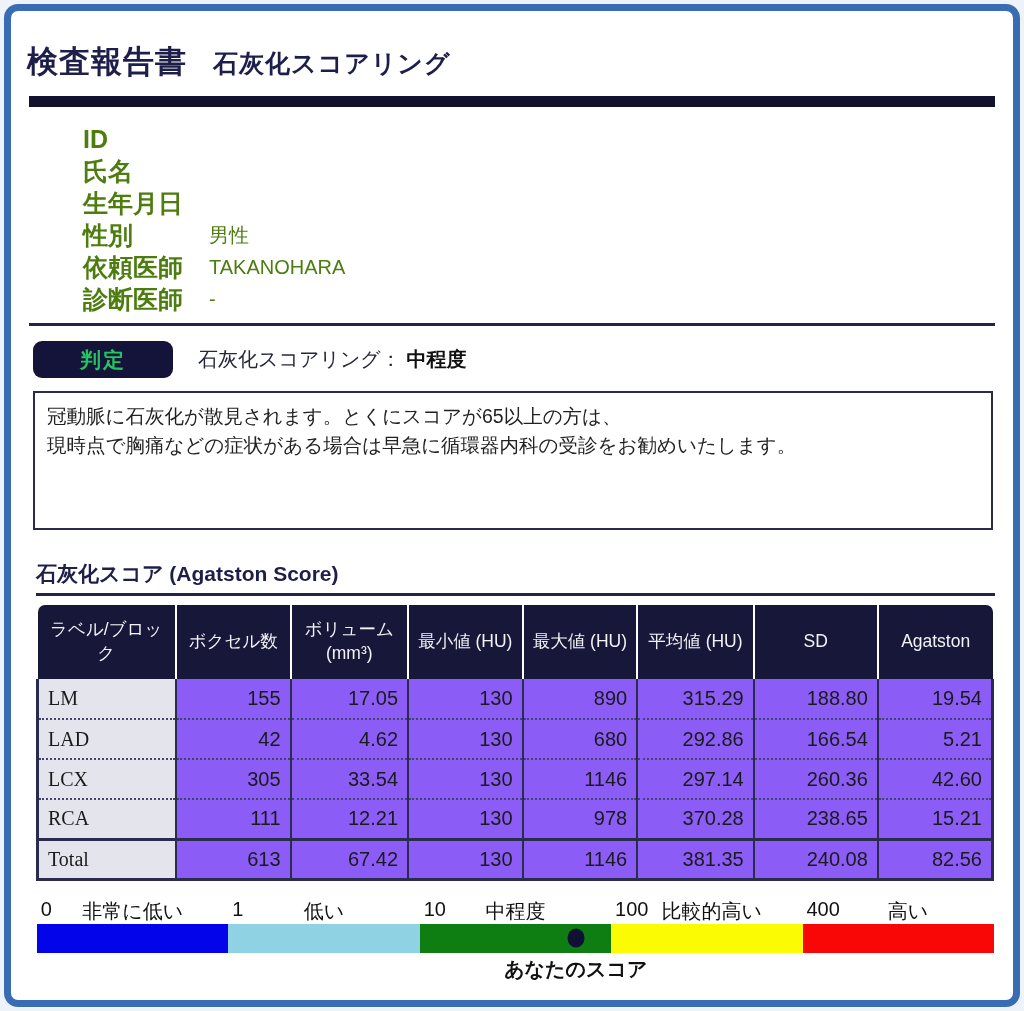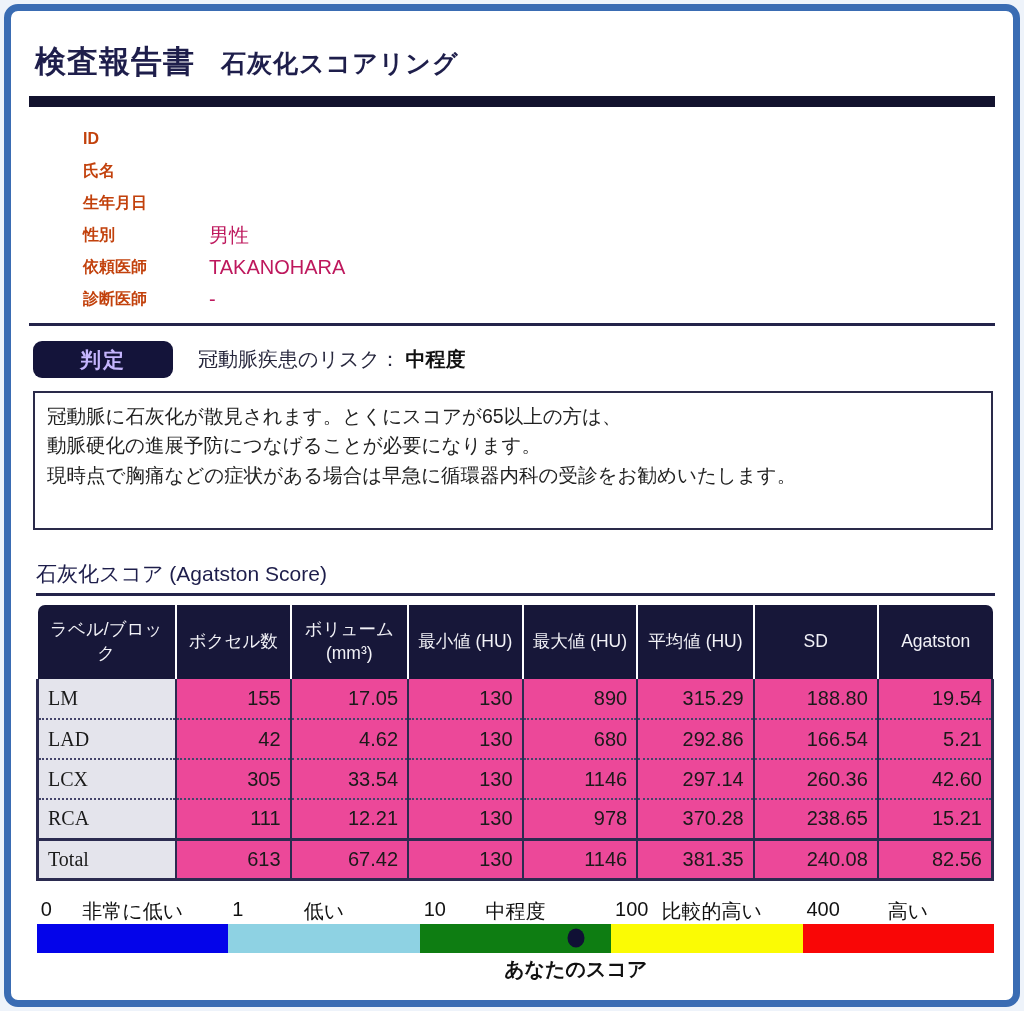--- a/index.html
+++ b/index.html
@@ -14,72 +14,72 @@
     position: absolute;
     inset: 4px;
     background: #ffffff;
     border: 7px solid #3a6cb3;
     border-radius: 14px;
     overflow: hidden;
   }
   .content { padding: 30px 0 0 0; }
 
   
-  .title-row { padding-left: 24px; white-space: nowrap; }
+  .title-row { padding-left: 16px; white-space: nowrap; }
   .title-main { font-size: 31px; font-weight: bold; color: #1e1e4b; letter-spacing: 1px; }
   .title-sub  { font-size: 25px; font-weight: bold; color: #1e1e4b; margin-left: 26px; letter-spacing: 1px; }
   .rule-thick { height: 11px; background: #12122e; margin: 13px 18px 0 18px; }
 
   
   .patient { margin: 16px 0 0 72px; }
   .patient-row { display: flex; height: 32px; align-items: center; }
-  .patient-label { width: 126px; font-size: 16px; font-weight: bold; color: #c2410c; }
-  .patient-value { font-size: 20px; color: #be185d; }
+  .patient-label { width: 126px; font-size: 25px; font-weight: bold; color: #4d7c0f; }
+  .patient-value { font-size: 20px; color: #4d7c0f; }
 
   .rule-thin { height: 3px; background: #23234a; margin: 8px 18px 0 18px; }
 
   
   .judgment-row { display: flex; align-items: center; margin: 15px 0 0 22px; }
   .judgment-badge {
     width: 140px; height: 37px; background: #14143a; border-radius: 9px;
     display: flex; align-items: center; justify-content: center;
-    color: #c4b5fd; font-size: 21px; font-weight: bold; letter-spacing: 2px;
+    color: #22c55e; font-size: 21px; font-weight: bold; letter-spacing: 2px;
   }
   .risk-text { margin-left: 25px; font-size: 20px; color: #26263c; }
   .risk-value { font-weight: bold; color: #111111; }
 
   
   .comment-box {
     margin: 13px 20px 0 22px; height: 139px;
     border: 2px solid #2a2a4a; background: #ffffff;
     padding: 9px 12px; font-size: 19.5px; color: #222222; line-height: 1.5;
   }
 
   
-  .section-title { margin: 30px 0 0 25px; font-size: 21px; font-weight: normal; color: #1e1e4b; }
+  .section-title { margin: 30px 0 0 25px; font-size: 21px; font-weight: bold; color: #1e1e4b; }
   .section-rule { height: 3px; background: #23234a; margin: 5px 18px 0 25px; }
 
   
   table.score {
     margin: 9px 20px 12px 25px;
     width: 958px;
     border-collapse: collapse;
     table-layout: fixed;
   }
   table.score th {
     background: #171739; color: #f2f2f7; font-weight: normal;
     font-size: 17.5px; height: 74px; padding: 2px 5px;
     border-right: 2px solid #ffffff; vertical-align: middle; line-height: 1.35;
   }
   table.score th:first-child { border-top-left-radius: 7px; }
   table.score th:last-child { border-right: none; border-top-right-radius: 7px; }
   table.score td {
     font-size: 20px; color: #1a1a1a; height: 40px;
     border-left: 2px solid #2b2b50; border-right: 2px solid #2b2b50;
-    padding: 0 9px; background: #ec4899;
+    padding: 0 9px; background: #8b5cf6;
   }
   table.score td.rowhead { background: #e4e4ec; text-align: left; }
   table.score td.num { text-align: right; }
   table.score tr.dotted td { border-top: 2px dotted #44446a; }
   table.score tr.total-row td { border-top: 3px solid #2b2b50; }
   table.score tbody tr:last-child td { border-bottom: 3px solid #2b2b50; }
   table.score td:first-child { border-left: 3px solid #2b2b50; font-family: Liberation Serif, serif; }
   table.score td:last-child { border-right: 3px solid #2b2b50; }
 
   
@@ -137,27 +137,26 @@
         <span class="patient-label">診断医師</span>
         <span class="patient-value">-</span>
       </div>
     </div>
 
     <div class="rule-thin"></div>
 
     <div class="judgment-row">
       <div class="judgment-badge">判定</div>
       <div class="risk-text">
-        <span>冠動脈疾患のリスク： </span><span class="risk-value">中程度</span>
+        <span>石灰化スコアリング： </span><span class="risk-value">中程度</span>
       </div>
     </div>
 
     <div class="comment-box">
       <div>冠動脈に石灰化が散見されます。とくにスコアが65以上の方は、</div>
-      <div>動脈硬化の進展予防につなげることが必要になります。</div>
       <div>現時点で胸痛などの症状がある場合は早急に循環器内科の受診をお勧めいたします。</div>
     </div>
 
     <div class="section-title">石灰化スコア (Agatston Score)</div>
     <div class="section-rule"></div>
 
     <table class="score">
       <colgroup>
         <col style="width:14.5%">
           <col style="width:12%">

